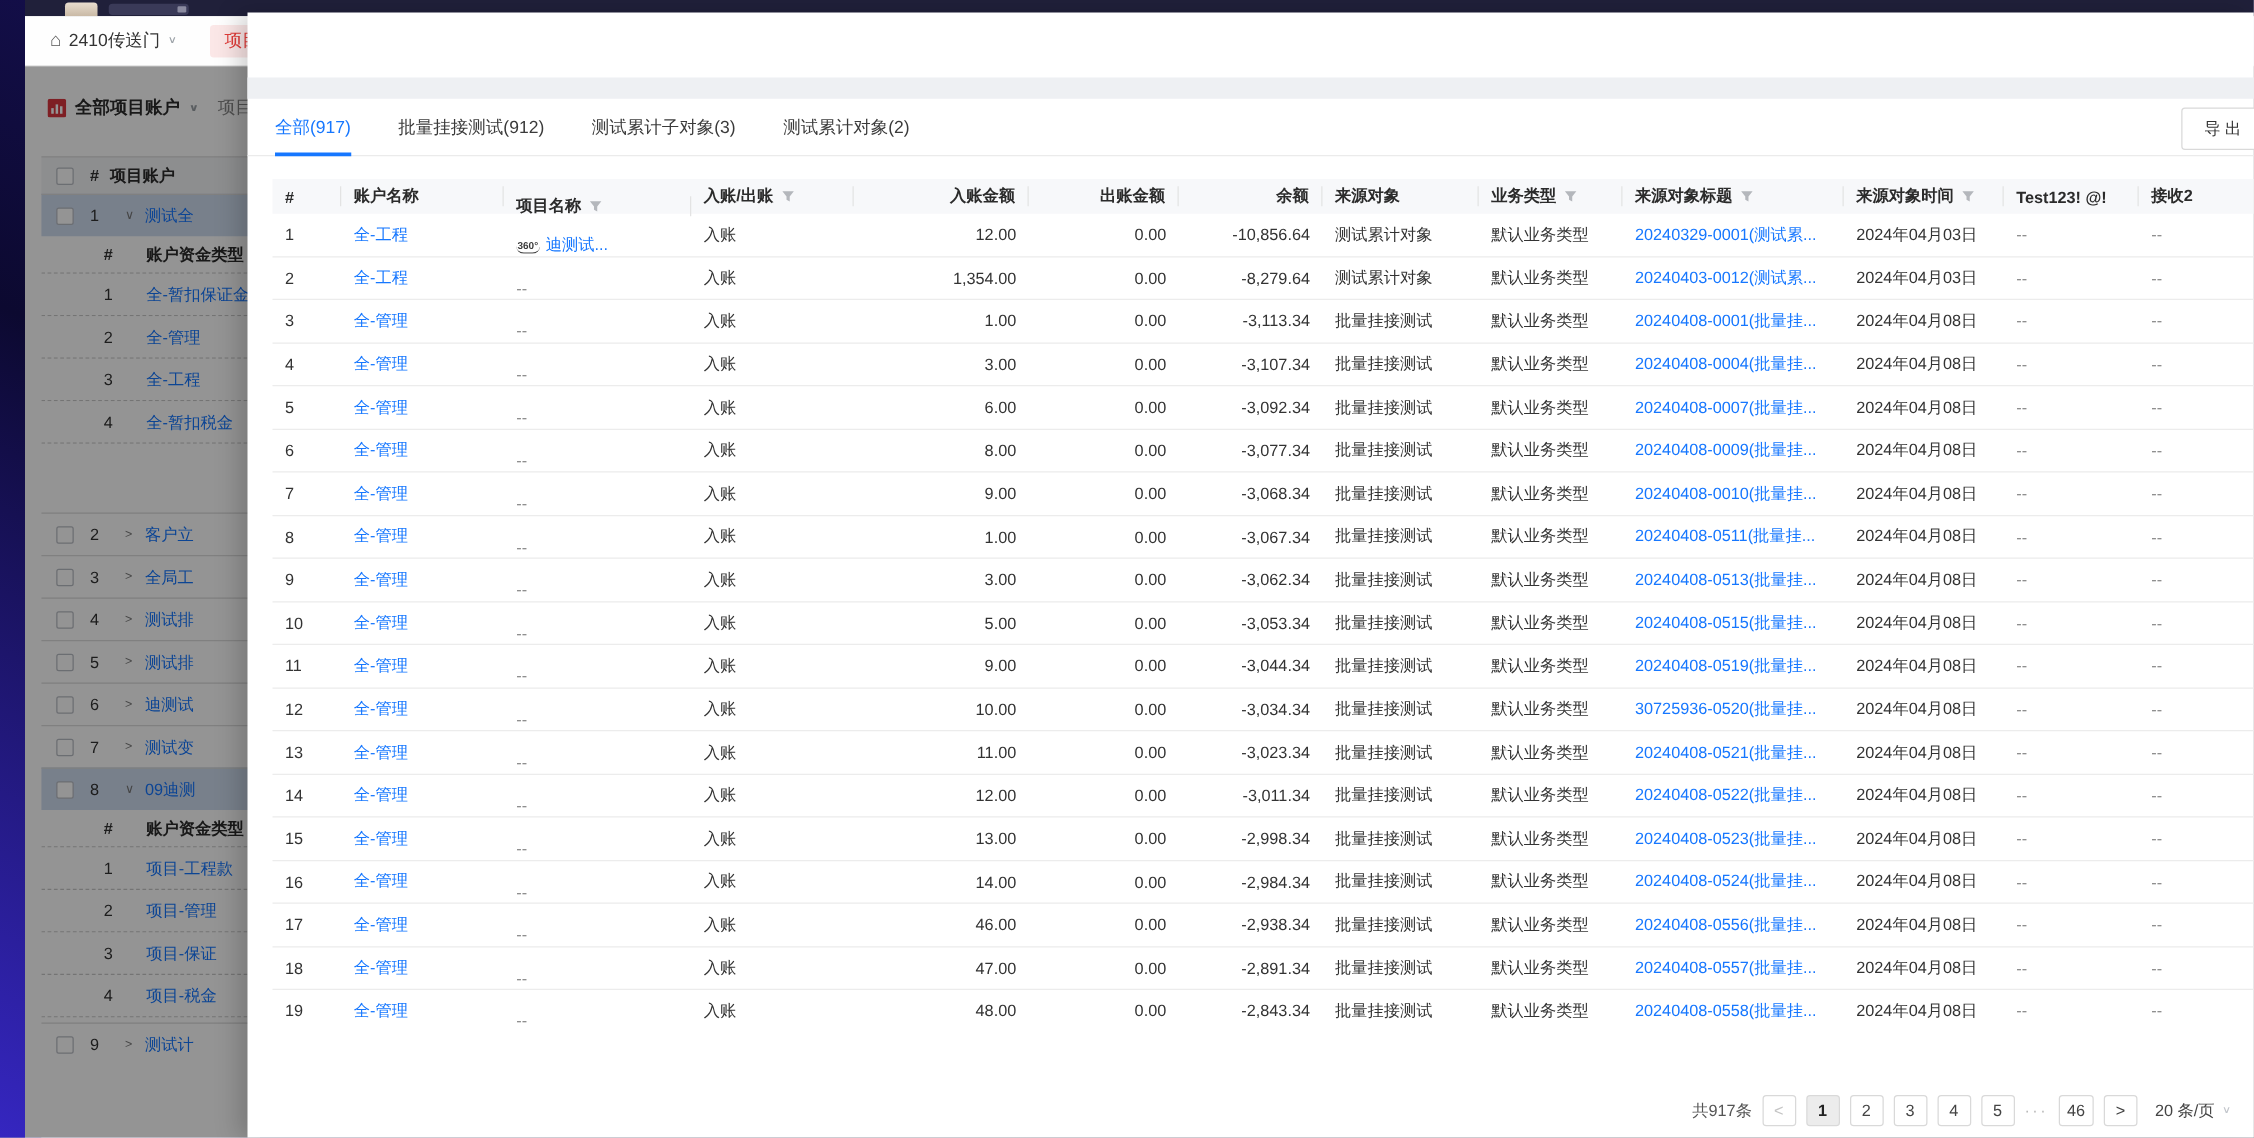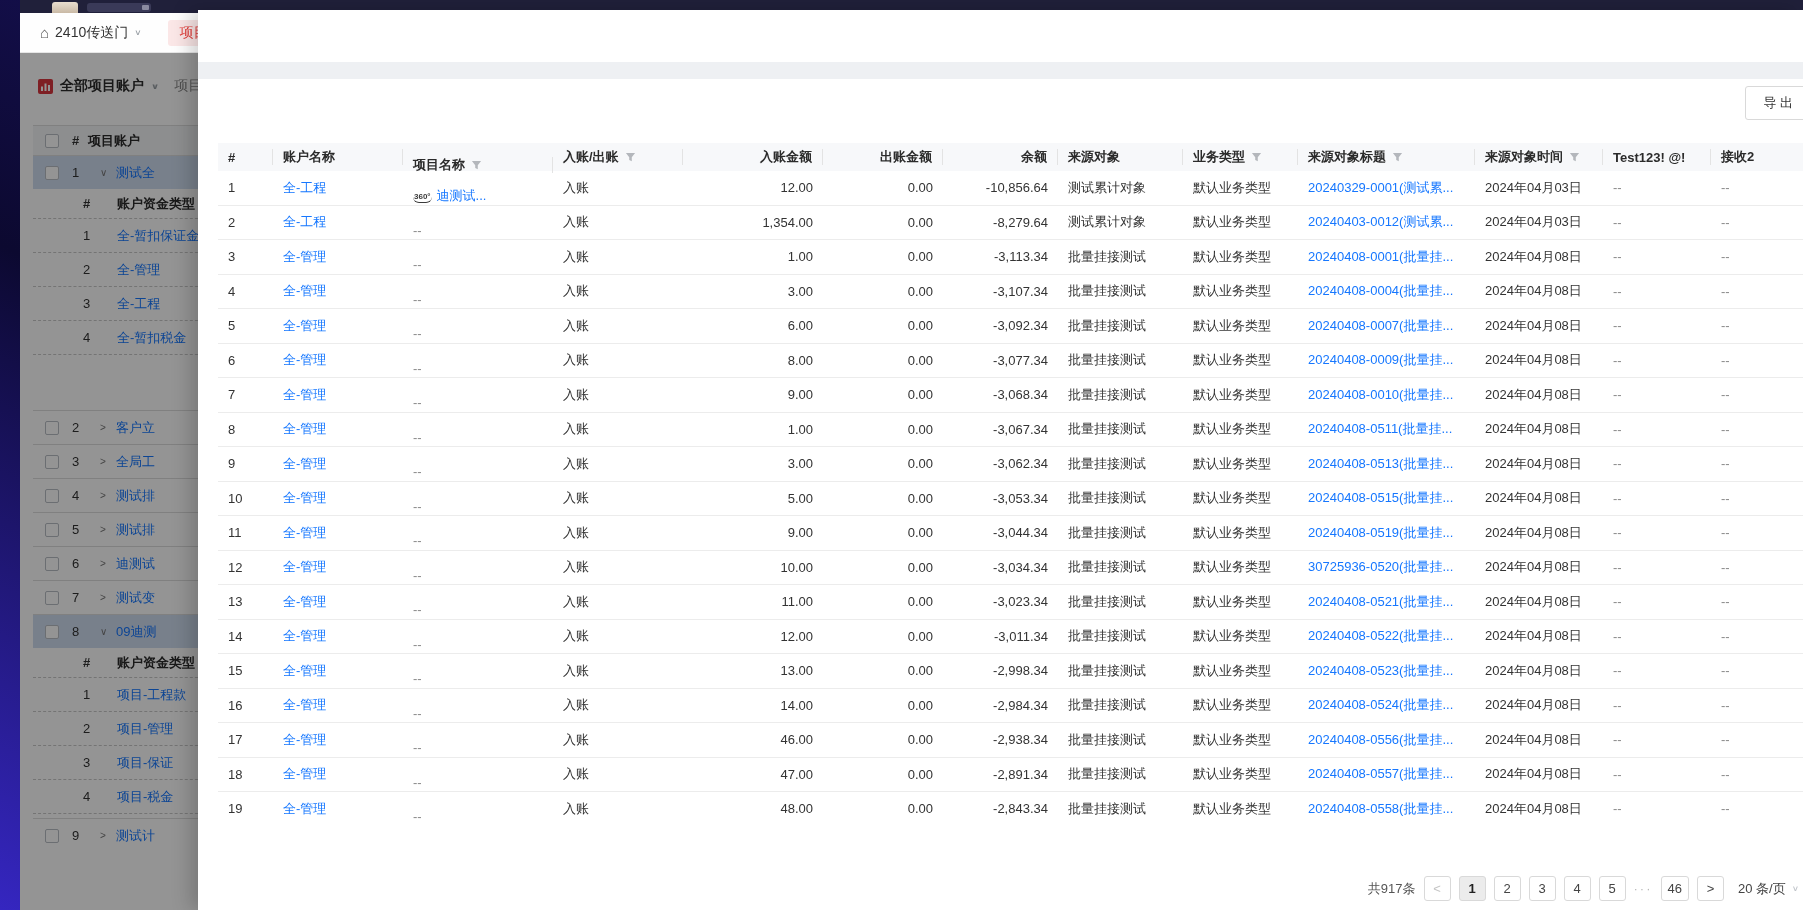--- a/index.html
+++ b/index.html
@@ -85,21 +85,21 @@
   .cell.r { text-align:right; }
   .c0{width:55px;} .c1{width:130px;} .c2{width:150px;margin-top:16px;} .c3{width:130px;} .c4{width:140px;}
   .c5{width:120px;} .c6{width:115px;} .c7{width:125px;} .c8{width:115px;} .c9{width:177px;}
   .c10{width:128px;} .c11{width:108px;} .c12{width:95px;}
   .link { color:#1677ff; cursor:pointer; }
   .dash { color:#8a8a8a; }
   .i360 { display:inline-block; font-size:8px; font-weight:bold; color:#3a3a3a; border-bottom:1px solid #3a3a3a;
     border-radius:0 0 6px 6px; padding:0 1px 1px; margin-right:5px; transform:translateY(-1px); }
 
   
-  .pager { position:absolute; right:4px; bottom:9px; display:flex; align-items:center; gap:8px;
+  .pager { position:absolute; right:18px; bottom:9px; display:flex; align-items:center; gap:8px;
     font-size:13px; color:#555; }
   .pgbox { min-width:27px; height:25px; border:1px solid #d9d9d9; border-radius:3px; background:#fff;
     display:flex; align-items:center; justify-content:center; padding:0 6px; cursor:pointer; color:#444; }
   .pgbox.active { background:#ececec; font-weight:bold; color:#222; }
   .pgbox.dis { color:#c4c4c4; }
   .pgdots { color:#b9b9b9; letter-spacing:2px; }
   .pgsize { display:flex; align-items:center; gap:6px; margin-left:6px; color:#444; }
   .pgsize .caret { color:#c0c4ca; }
 </style>
 </head>
@@ -266,20 +266,26 @@
             <span class="sb-caret">&gt;</span>
             <span class="sb-link">测试计</span>
           </div>
         </div>
     </div>
   </div>
   <div class="overlay"></div>
 
   <div class="panel">
     <div class="panel-band"></div>
+    <div class="dtabs" id="dtabs">
+        <div class="dtab active">全部(917)</div>
+        <div class="dtab">批量挂接测试(912)</div>
+        <div class="dtab">测试累计子对象(3)</div>
+        <div class="dtab">测试累计对象(2)</div>
+      </div>
     <button class="export-btn">导 出</button>
 
     <div class="table-wrap">
       <div class="thead" id="thead">
           <div class="cell c0">
             <span>#</span>
           </div>
           <div class="cell c1">
             <span>账户名称</span>
           </div>

